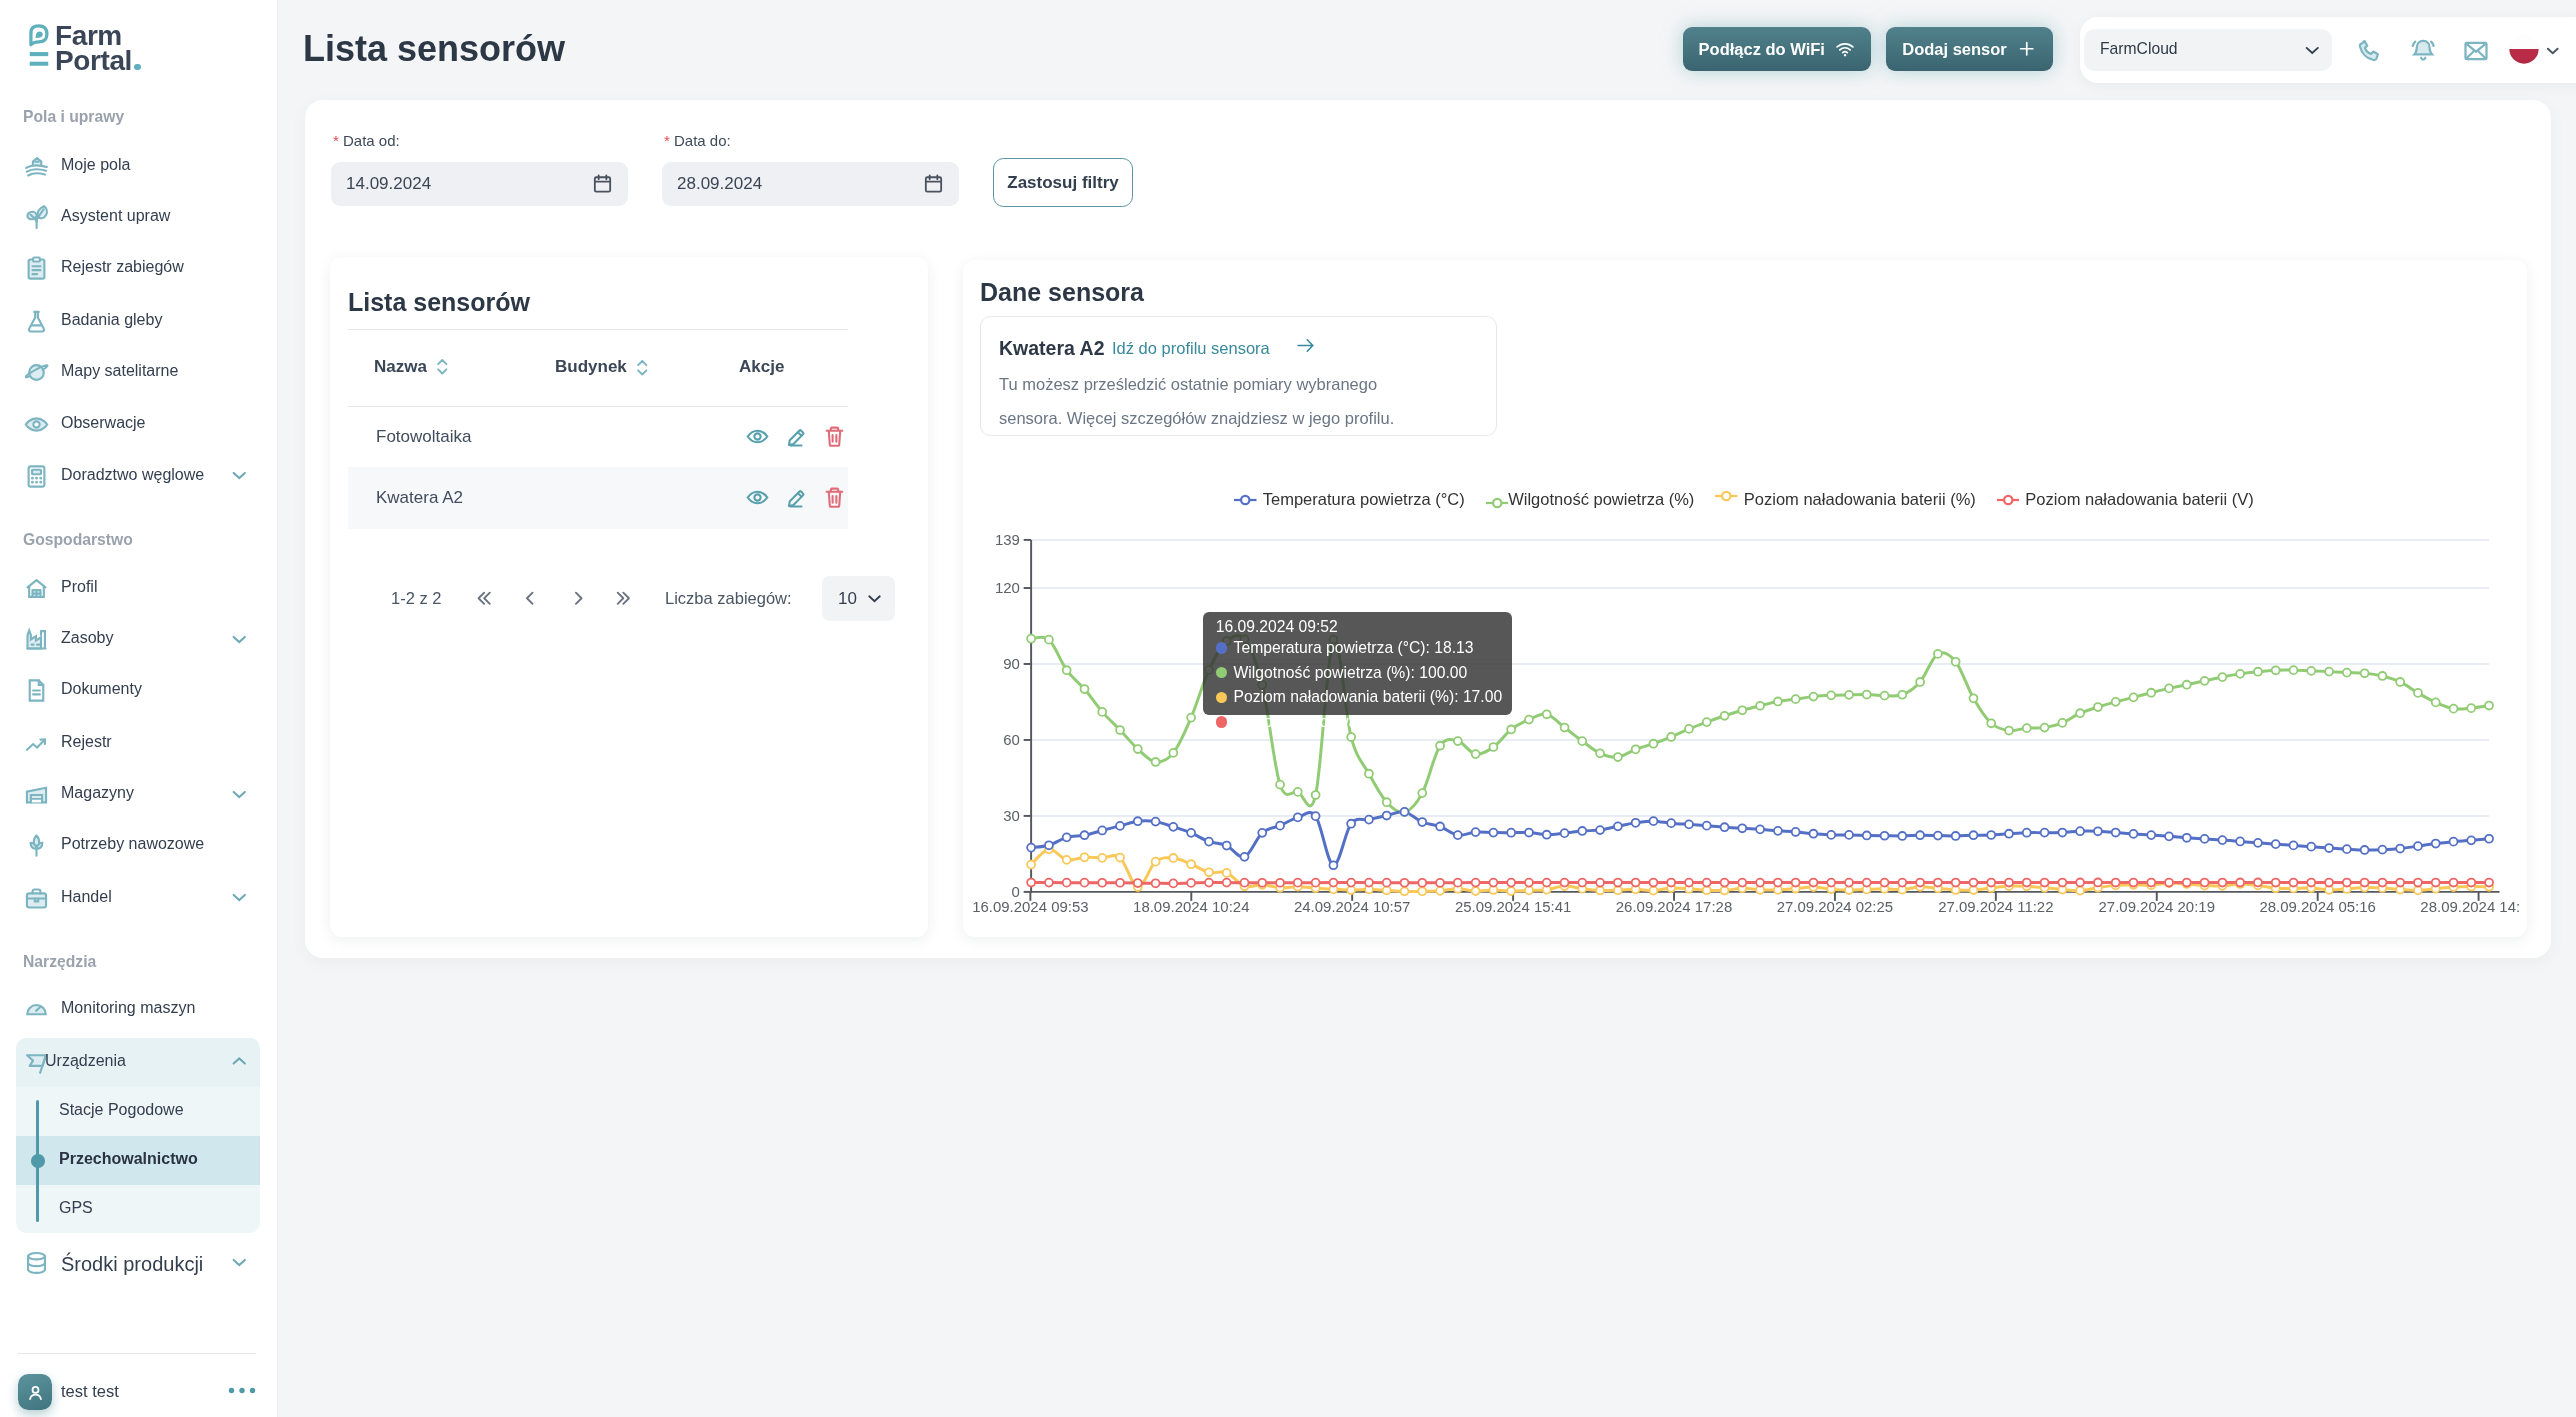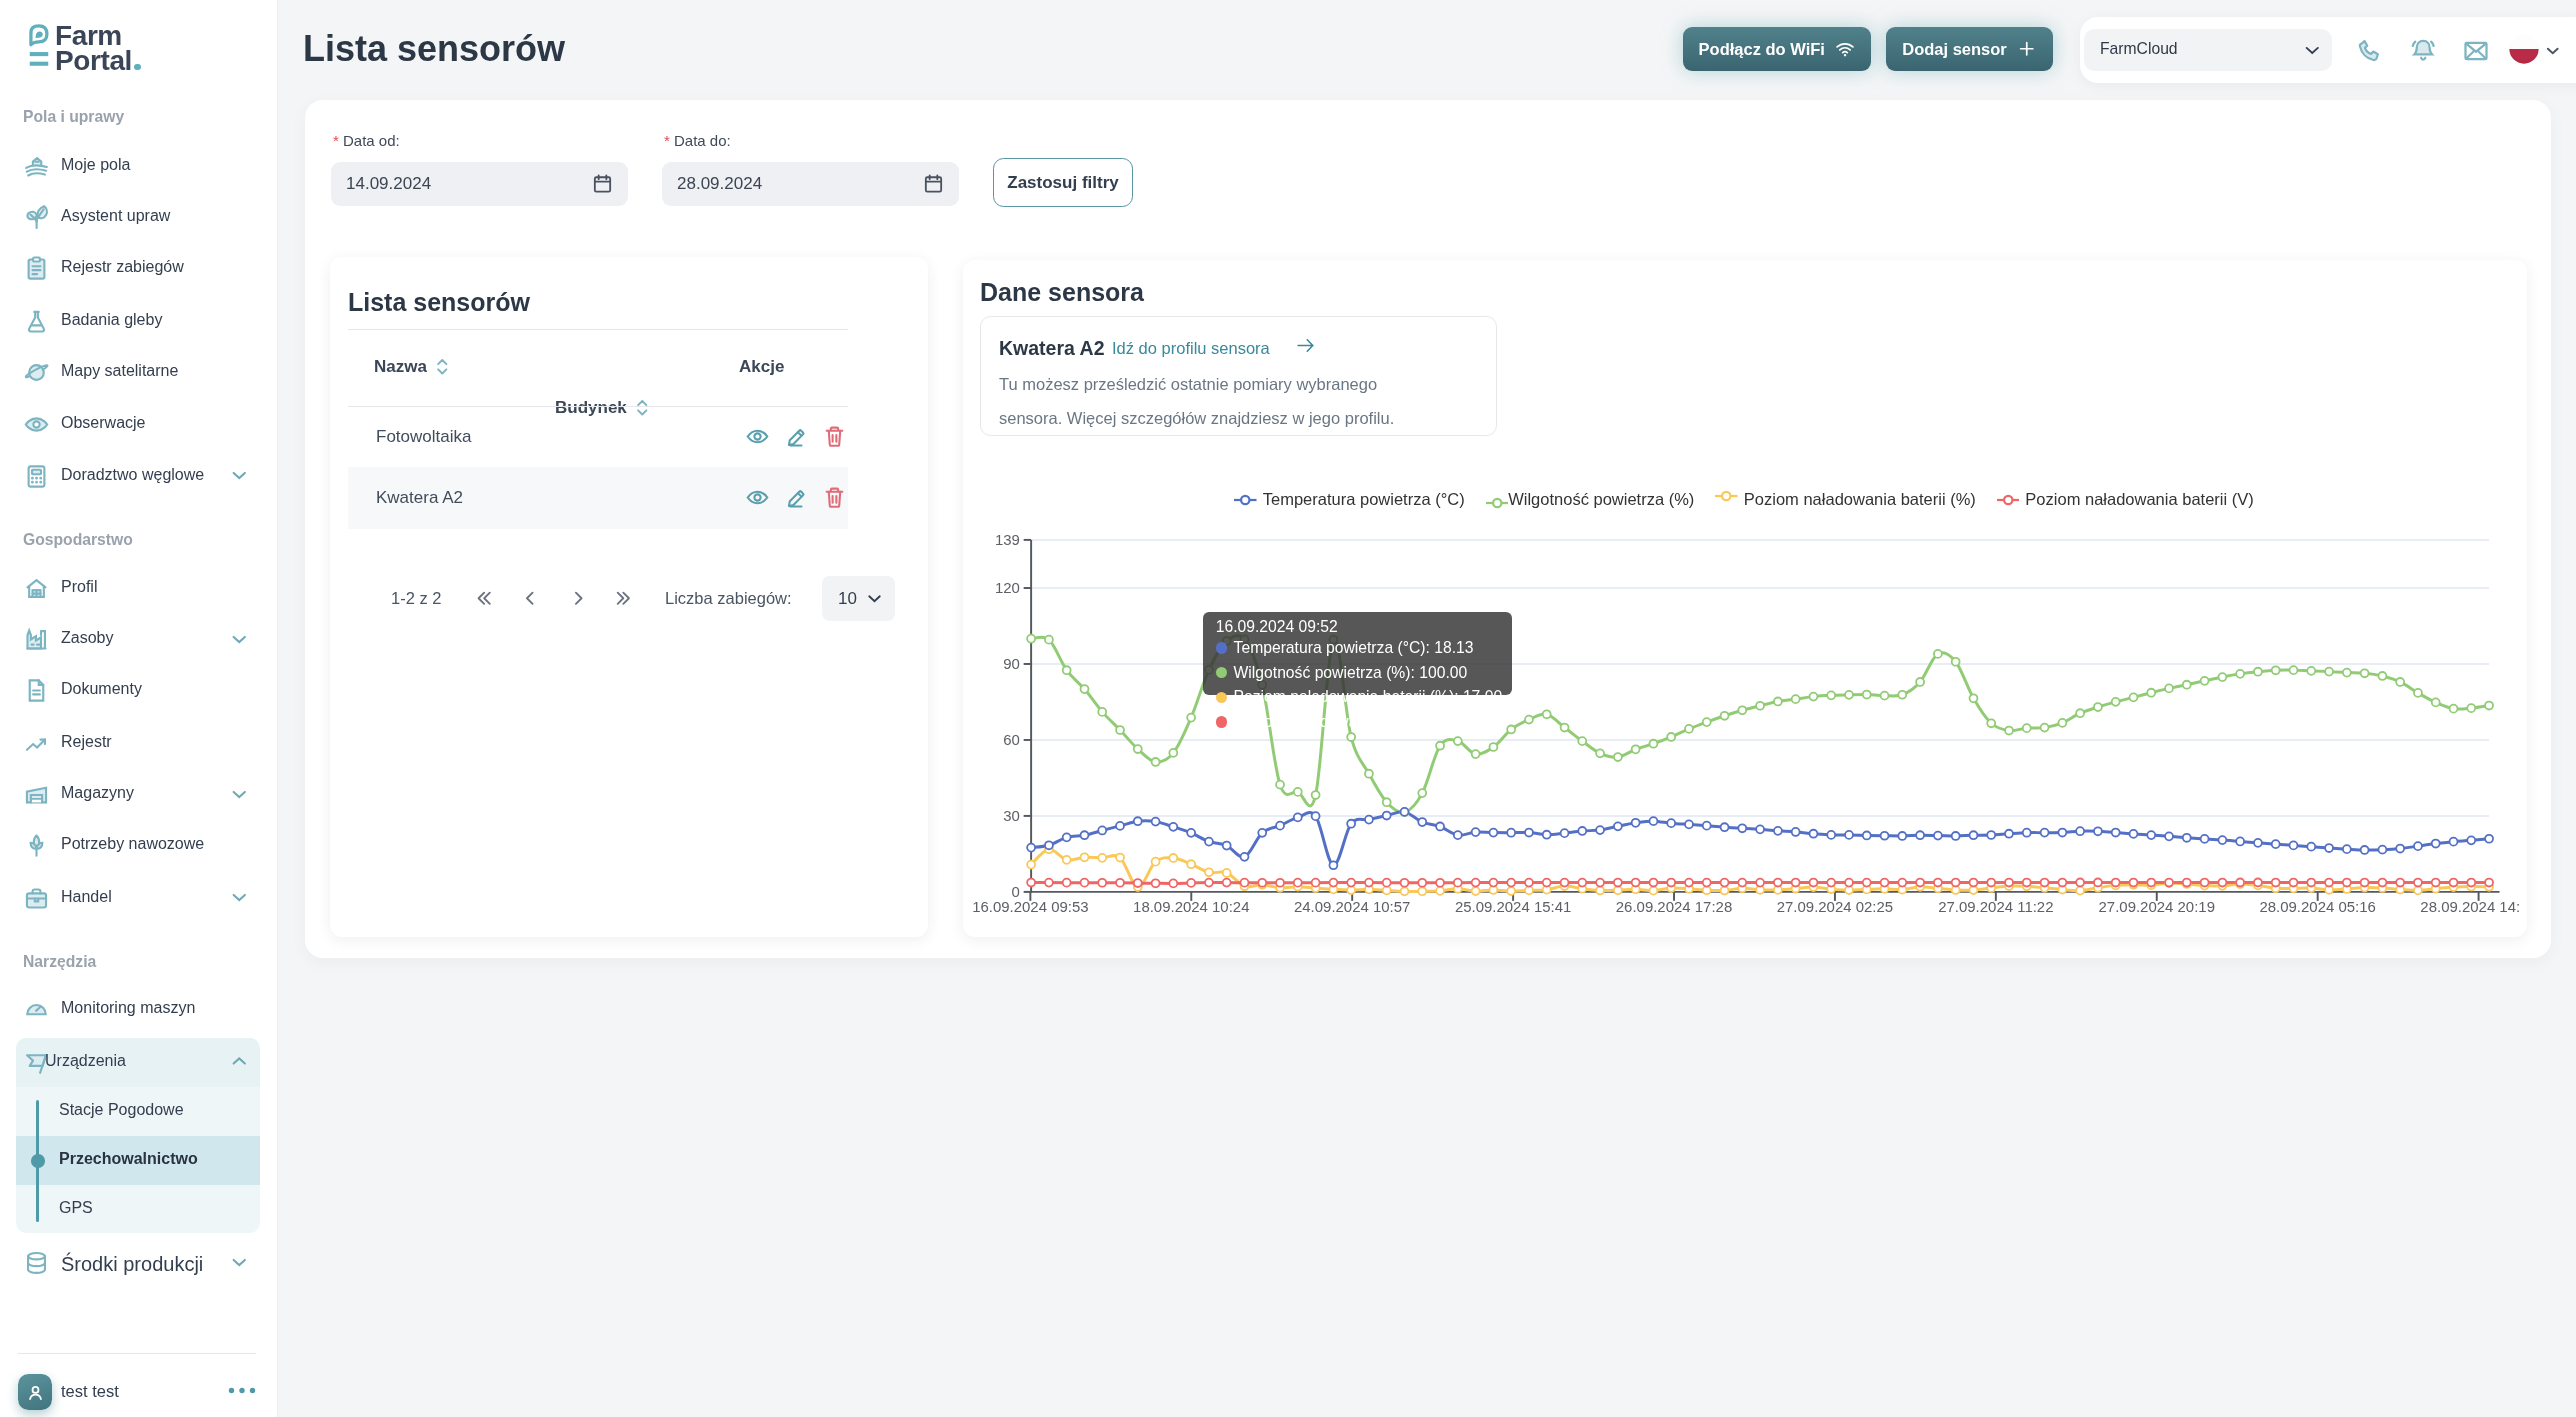--- a/index.html
+++ b/index.html
@@ -228,21 +228,21 @@
       <path d="M8 3.5v4M16 3.5v4"></path>
     </svg></div>
 <div class="abs" style="left:993px;top:158px;width:140px;height:49px;background:#fff;border:1.5px solid #5795a2;border-radius:10.5px;display:flex;align-items:center;justify-content:center;font-size:17px;font-weight:600;color:#333e4e;">Zastosuj filtry</div>
 <div class="abs" style="left:330px;top:257px;width:598px;height:680px;background:#fff;border-radius:12px;box-shadow:0 3px 13.5px rgba(35,46,60,.08);"></div>
 <div class="abs" style="left:348px;top:288px;font-size:25px;font-weight:700;color:#2d3847;">Lista sensorów</div>
 <div class="abs" style="left:348px;top:329px;width:500px;height:0.7px;background:#e5e7eb;"></div>
 <div class="abs" style="left:374px;top:357px;font-size:17px;font-weight:700;color:#3b4656;display:flex;gap:7.5px;align-items:center;">Nazwa <svg width="16.5" height="19.5" viewBox="0 0 22 26" fill="none" stroke="#7cb5c1" stroke-width="2.6" stroke-linecap="round" stroke-linejoin="round">
       <path d="M5.5 9.5L11 4l5.5 5.5"></path>
       <path d="M5.5 16.5L11 22l5.5-5.5"></path>
     </svg></div>
-<div class="abs" style="left:555px;top:357px;font-size:17px;font-weight:700;color:#3b4656;display:flex;gap:7.5px;align-items:center;margin-top:41px;">Budynek <svg width="16.5" height="19.5" viewBox="0 0 22 26" fill="none" stroke="#7cb5c1" stroke-width="2.6" stroke-linecap="round" stroke-linejoin="round">
+<div class="abs" style="left:555px;top:357px;font-size:17px;font-weight:700;color:#3b4656;display:flex;gap:7.5px;align-items:flex-end;">Budynek <svg width="16.5" height="19.5" viewBox="0 0 22 26" fill="none" stroke="#7cb5c1" stroke-width="2.6" stroke-linecap="round" stroke-linejoin="round">
       <path d="M5.5 9.5L11 4l5.5 5.5"></path>
       <path d="M5.5 16.5L11 22l5.5-5.5"></path>
     </svg></div>
 <div class="abs" style="left:739px;top:357px;font-size:17px;font-weight:700;color:#3b4656;">Akcje</div>
 <div class="abs" style="left:348px;top:406px;width:500px;height:0.7px;background:#e5e7eb;"></div>
 <div class="abs" style="left:348px;top:467px;width:500px;height:62px;background:#f7f8f9;"></div>
 <div class="abs" style="left:376px;top:427px;font-size:17px;color:#414c5c;">Fotowoltaika</div>
 <div class="abs" style="left:376px;top:488px;font-size:17px;color:#414c5c;">Kwatera A2</div>
 <div class="abs" style="left:745px;top:424px;"><svg width="25" height="25" viewBox="0 0 24 24" fill="none" stroke="#59a0ad" stroke-width="2.0" stroke-linecap="round">
       <path d="M2.6 12c2.6-3.7 5.7-5.5 9.4-5.5s6.8 1.8 9.4 5.5c-2.6 3.7-5.7 5.5-9.4 5.5S5.2 15.7 2.6 12z"></path>
@@ -702,21 +702,21 @@
     <circle cx="1841.0" cy="444.9" r="5.3" fill="#fff" stroke="#5470c6" stroke-width="2.4"></circle>
     <circle cx="1864.7" cy="446.0" r="5.3" fill="#fff" stroke="#5470c6" stroke-width="2.4"></circle>
     <circle cx="1888.5" cy="445.6" r="5.3" fill="#fff" stroke="#5470c6" stroke-width="2.4"></circle>
     <circle cx="1912.2" cy="444.1" r="5.3" fill="#fff" stroke="#5470c6" stroke-width="2.4"></circle>
     <circle cx="1936.0" cy="440.9" r="5.3" fill="#fff" stroke="#5470c6" stroke-width="2.4"></circle>
     <circle cx="1959.7" cy="437.4" r="5.3" fill="#fff" stroke="#5470c6" stroke-width="2.4"></circle>
     <circle cx="1983.5" cy="434.9" r="5.3" fill="#fff" stroke="#5470c6" stroke-width="2.4"></circle>
     <circle cx="2007.2" cy="433.1" r="5.3" fill="#fff" stroke="#5470c6" stroke-width="2.4"></circle>
     <circle cx="2031.0" cy="431.0" r="5.3" fill="#fff" stroke="#5470c6" stroke-width="2.4"></circle>
   </svg>
-<div class="abs" style="left:1203px;top:612px;width:309px;height:83px;background:rgba(50,50,50,.82);border-radius:6px;color:#fff;font-size:15.7px;padding:6px 12.7px;line-height:18px;">
+<div class="abs" style="left:1203px;top:612px;width:309px;height:103px;background:rgba(50,50,50,.82);border-radius:6px;color:#fff;font-size:15.7px;padding:6px 12.7px;line-height:18px;">
     <div style="height:18px;">16.09.2024 09:52</div>
     <div style="display:flex;align-items:center;gap:6.7px;margin-top:3px;white-space:nowrap;height:18px;">
       <span style="width:11.2px;height:11.2px;border-radius:50%;background:#5470c6;flex:none;"></span>
       <span>Temperatura powietrza (°C): 18.13</span>
     </div>
     <div style="display:flex;align-items:center;gap:6.7px;margin-top:6.7px;white-space:nowrap;height:18px;">
       <span style="width:11.2px;height:11.2px;border-radius:50%;background:#91cc75;flex:none;"></span>
       <span>Wilgotność powietrza (%): 100.00</span>
     </div>
     <div style="display:flex;align-items:center;gap:6.7px;margin-top:6.7px;white-space:nowrap;height:18px;">

